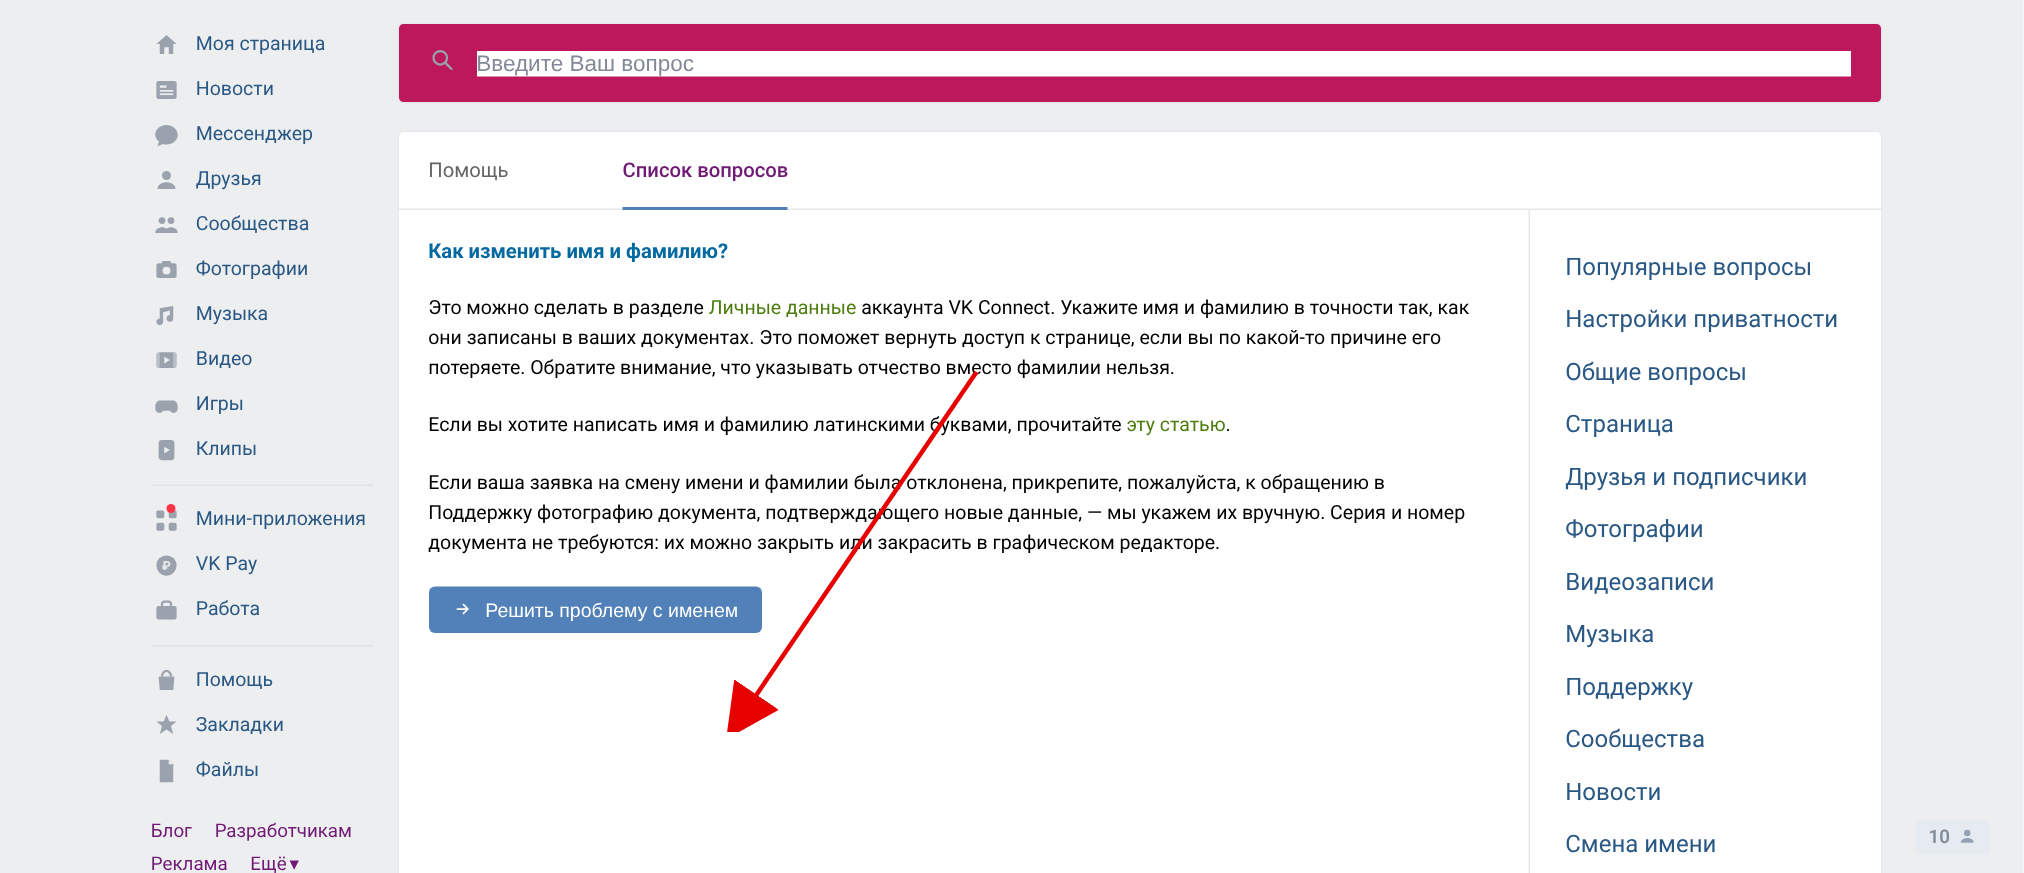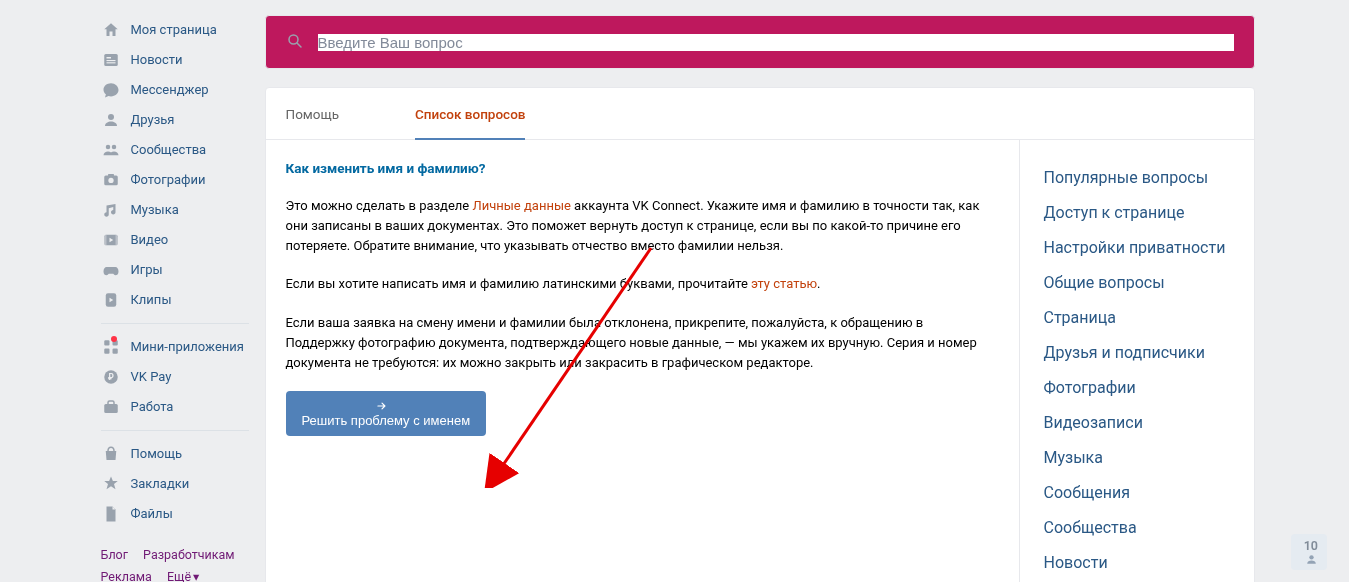--- a/index.html
+++ b/index.html
@@ -98,21 +98,21 @@
     .tab {
       padding: 18px 0 16px 0;
       margin-right: 28px;
       font-size: 13.5px;
       color: #656565;
       cursor: pointer;
       border-bottom: 2px solid transparent;
       margin-bottom: -1px;
     }
     .tab.active {
-      color: #c2410c;
+      color: #701a75;
       font-weight: 500;
       border-bottom: 2px solid #5181b8;
     }
     .tab-badge { color: #828a99; margin-left: 4px; }
 
     .content-row { display: flex; }
     .article {
       flex: 1;
       padding: 20px 25px 30px 20px;
     }
@@ -121,33 +121,32 @@
       font-weight: 700;
       font-size: 13.5px;
       margin-bottom: 20px;
     }
     .article-p {
       font-size: 13px;
       line-height: 1.55;
       color: #000;
       margin-bottom: 18px;
     }
-    .article-p b, .article-p .link { color: #c2410c; }
+    .article-p b, .article-p .link { color: #4d7c0f; }
     .article-p .link { cursor: pointer; }
     .action-button {
       display: inline-flex;
       align-items: center;
       background: #5181b8;
       color: #fff;
       padding: 8px 16px;
       border-radius: 4px;
       font-size: 13px;
       border: none;
       cursor: pointer;
-      flex-direction: column;
     }
     .action-button svg { width: 14px; height: 14px; fill: #fff; margin-right: 8px; }
 
     .right-col {
       width: 235px;
       border-left: 1px solid #e7e8ec;
       padding: 20px 0;
     }
     .cat-item {
       padding: 8px 24px;
@@ -156,26 +155,25 @@
       cursor: pointer;
     }
 
     .friends-badge {
       position: fixed;
       bottom: 12px;
       right: 22px;
       background: #e5ebf1;
       border-radius: 4px;
       display: flex;
-      align-items: flex-end;
+      align-items: flex-start;
       padding: 4px 9px;
       color: #818c99;
       font-size: 12.5px;
       font-weight: 600;
-      flex-direction: column;
     }
     .friends-badge svg { width: 13px; height: 13px; fill:#93a3b5; margin-left: 5px; }
 
     .notif-dot {
       position: absolute;
       width: 6px; height: 6px;
       background: #ff3347;
       border-radius: 50%;
       top: -1px; left: 10px;
     }
@@ -387,29 +385,28 @@
           <button class="action-button">
             <svg viewBox="0 0 24 24">
                 <path d="M5 12h12m-5-5l5 5-5 5" fill="none" stroke="#fff" stroke-width="2" stroke-linecap="round" stroke-linejoin="round"></path>
               </svg>
             <span>Решить проблему с именем</span>
           </button>
         </div>
 
         <div class="right-col">
           <div class="cat-item">Популярные вопросы</div>
-          <div class="cat-item">Доступ к странице</div>
           <div class="cat-item">Настройки приватности</div>
           <div class="cat-item">Общие вопросы</div>
           <div class="cat-item">Страница</div>
           <div class="cat-item">Друзья и подписчики</div>
           <div class="cat-item">Фотографии</div>
           <div class="cat-item">Видеозаписи</div>
           <div class="cat-item">Музыка</div>
-          <div class="cat-item">Сообщения</div>
+          <div class="cat-item">Поддержку</div>
           <div class="cat-item">Сообщества</div>
           <div class="cat-item">Новости</div>
           <div class="cat-item">Смена имени</div>
           <div class="cat-item">Прямые трансляции</div>
         </div>
       </div>
 
       <svg class="annotation-arrow" style="left:215px; top:150px;" width="180" height="250">
         <defs>
             <marker id="ah" markerWidth="12" markerHeight="12" refX="2" refY="6" orient="auto">

